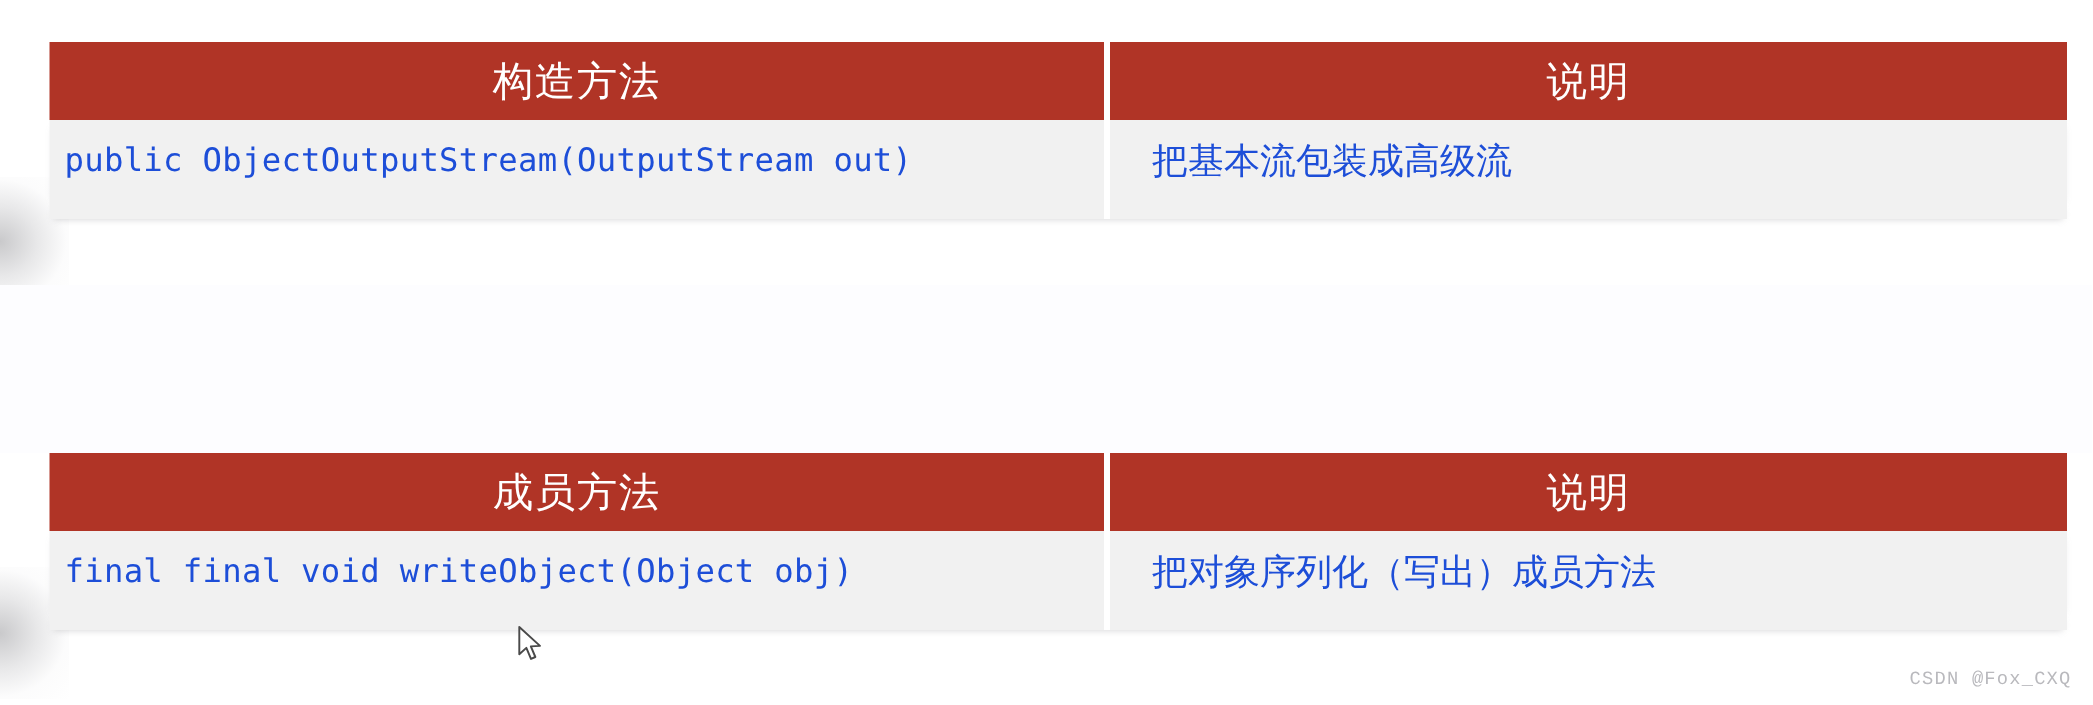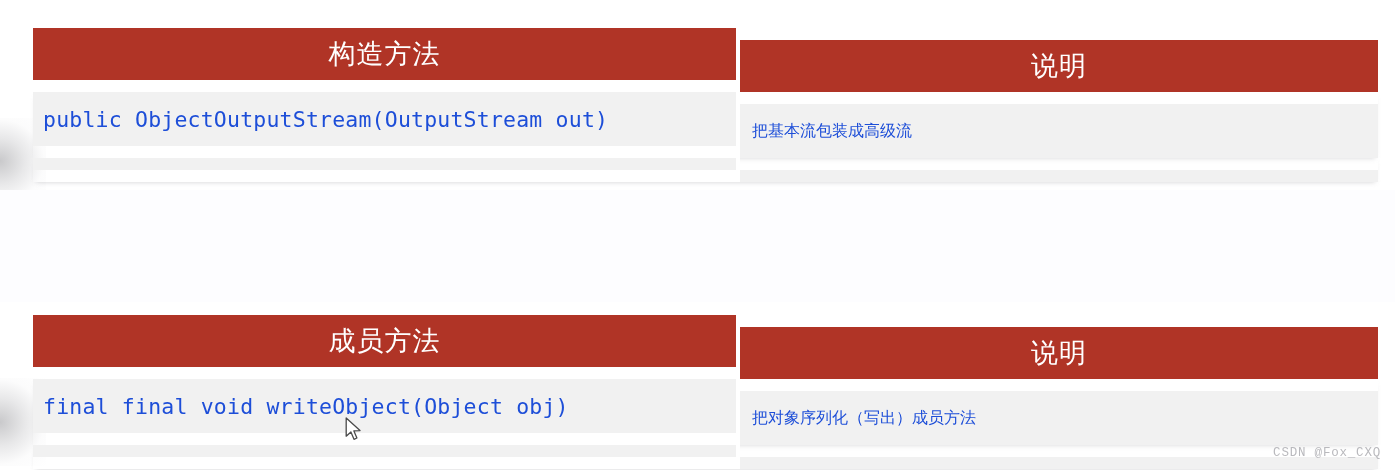--- a/index.html
+++ b/index.html
@@ -38,21 +38,21 @@
     width: 1345px;
     border-collapse: separate;
     border-spacing: 0;
   }
   .tbl .row {
     display: flex;
     width: 100%;
   }
   .col-a { width: 703px; flex: 0 0 703px; }
   .gap   { width: 4px;  flex: 0 0 4px; background: #ffffff; }
-  .col-b { flex: 1 1 auto; margin-top: 12px; }
+  .col-b { flex: 1 1 auto; }
 
   .hdr-cell {
     background: #b03426;
     color: #ffffff;
     height: 52px;
     display: flex;
     align-items: center;
     justify-content: center;
     font-size: 27px;
     letter-spacing: 1px;
@@ -68,38 +68,38 @@
     box-sizing: border-box;
   }
   .body-cell.code {
     font-family: "DejaVu Sans Mono", "Liberation Mono", monospace;
     font-size: 21.5px;
     padding-left: 10px;
     letter-spacing: 0.2px;
   }
   .body-cell.desc {
     font-family: "DejaVu Sans", sans-serif;
-    font-size: 16px;
-    padding-left: 12px;
+    font-size: 24px;
+    padding-left: 28px;
   }
 
   
   .body-cell.blank {
     background: #f1f1f1;
     height: 12px;
   }
   .row.blank-row {
     box-shadow: 0 3px 5px -3px rgba(150,150,155,0.45);
   }
   .row.filled {
     box-shadow: 0 3px 5px -3px rgba(150,150,155,0.40);
   }
 
   #table-1 { top: 28px; }
-  #table-2 { top: 315px; }
+  #table-2 { top: 302px; }
 
   
   .band {
     position: absolute;
     left: 0;
     width: 1395px;
     background: #fdfdff;
   }
 
   

